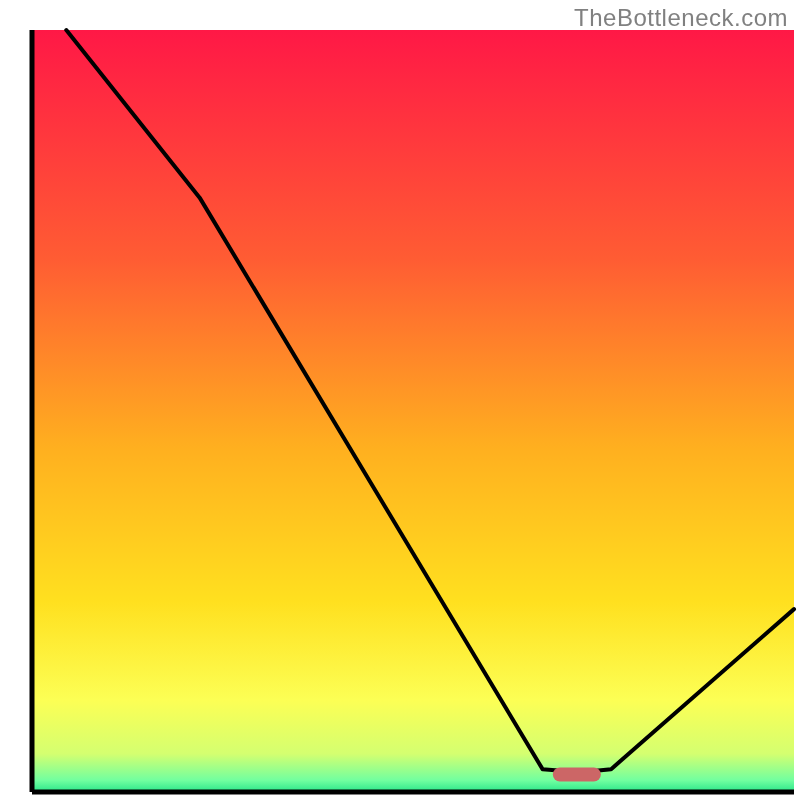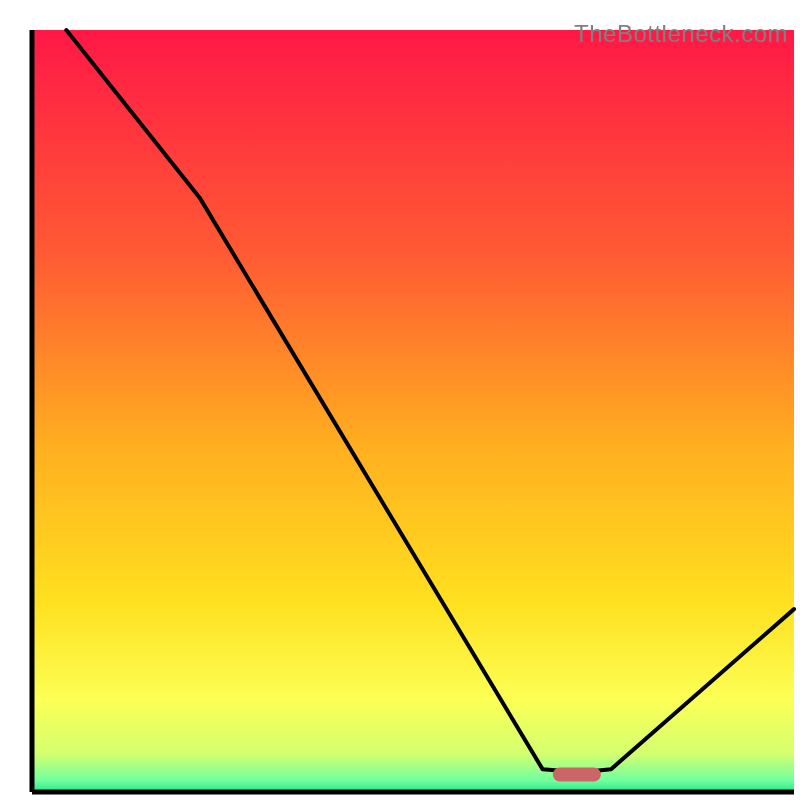--- a/index.html
+++ b/index.html
@@ -17,21 +17,20 @@
     height: 800px;
   }
   .watermark {
     position: absolute;
     top: 4px;
     right: 12px;
     color: #808080;
     font-size: 24px;
     letter-spacing: 0.5px;
     font-weight: 400;
-    margin-top: 16px;
   }
   svg {
     display: block;
   }
 </style>
 </head>
 <body>
 
 <div class="chart-wrap">
   <div class="watermark">TheBottleneck.com</div>

